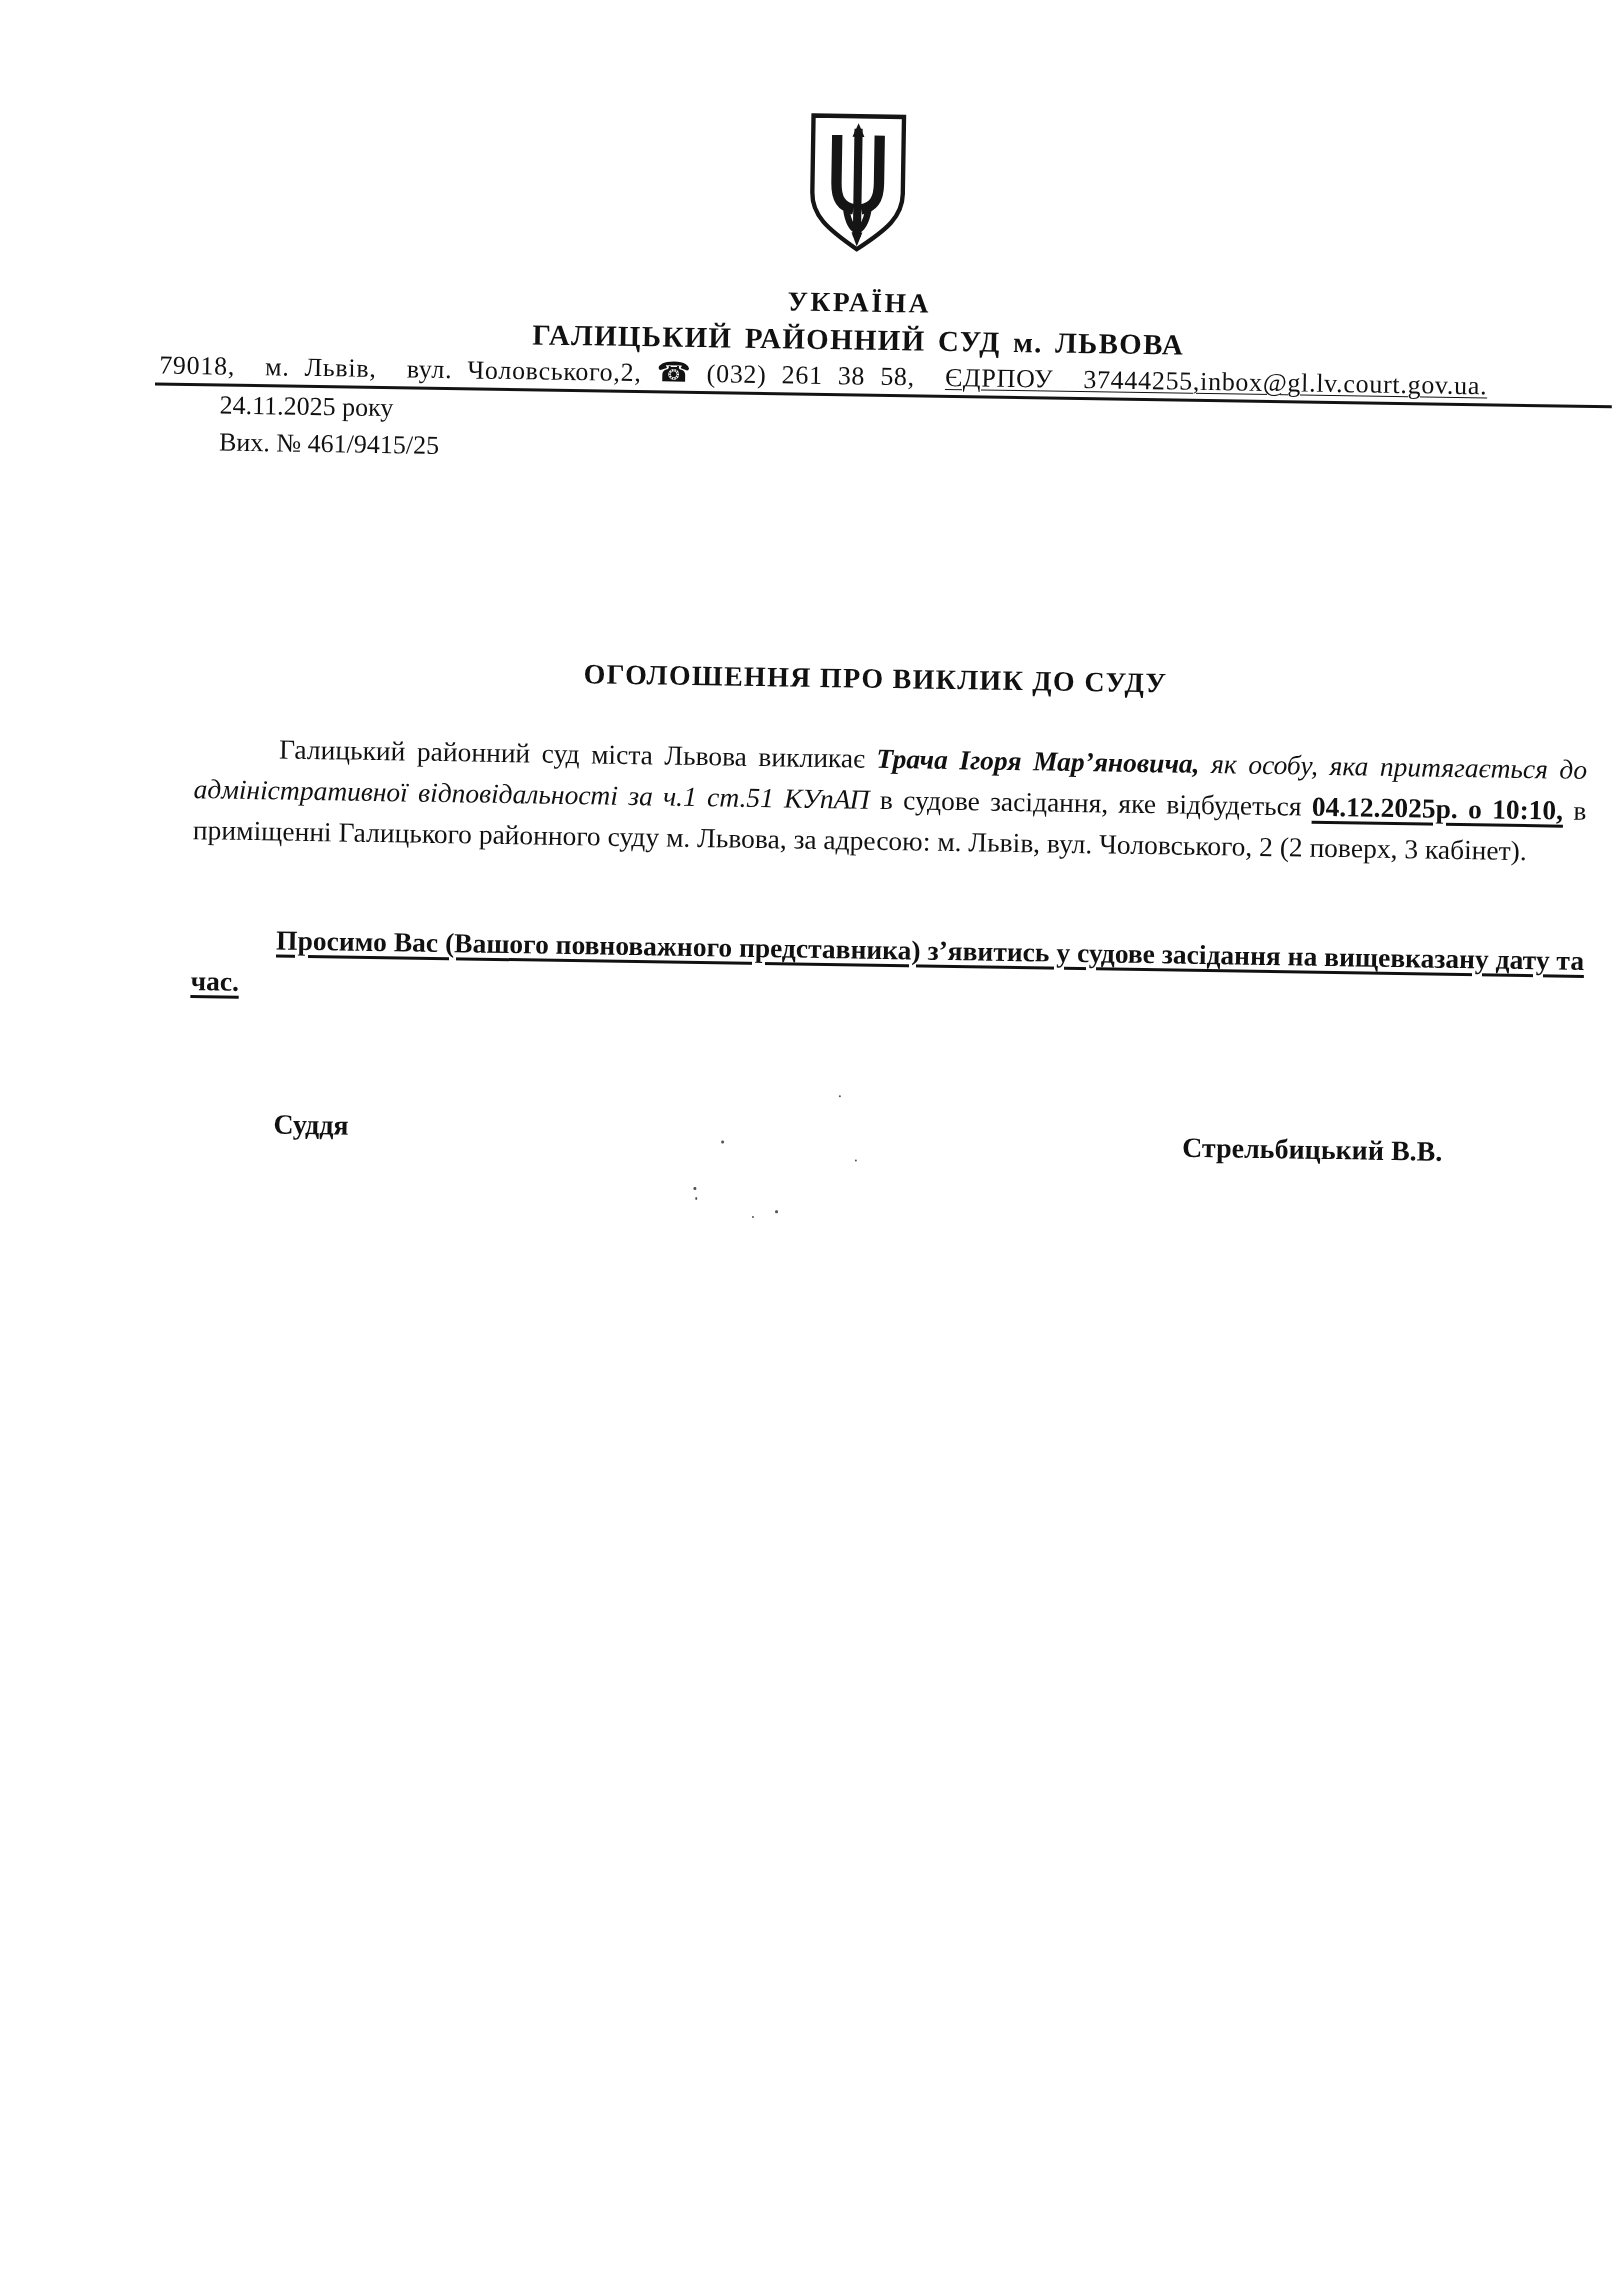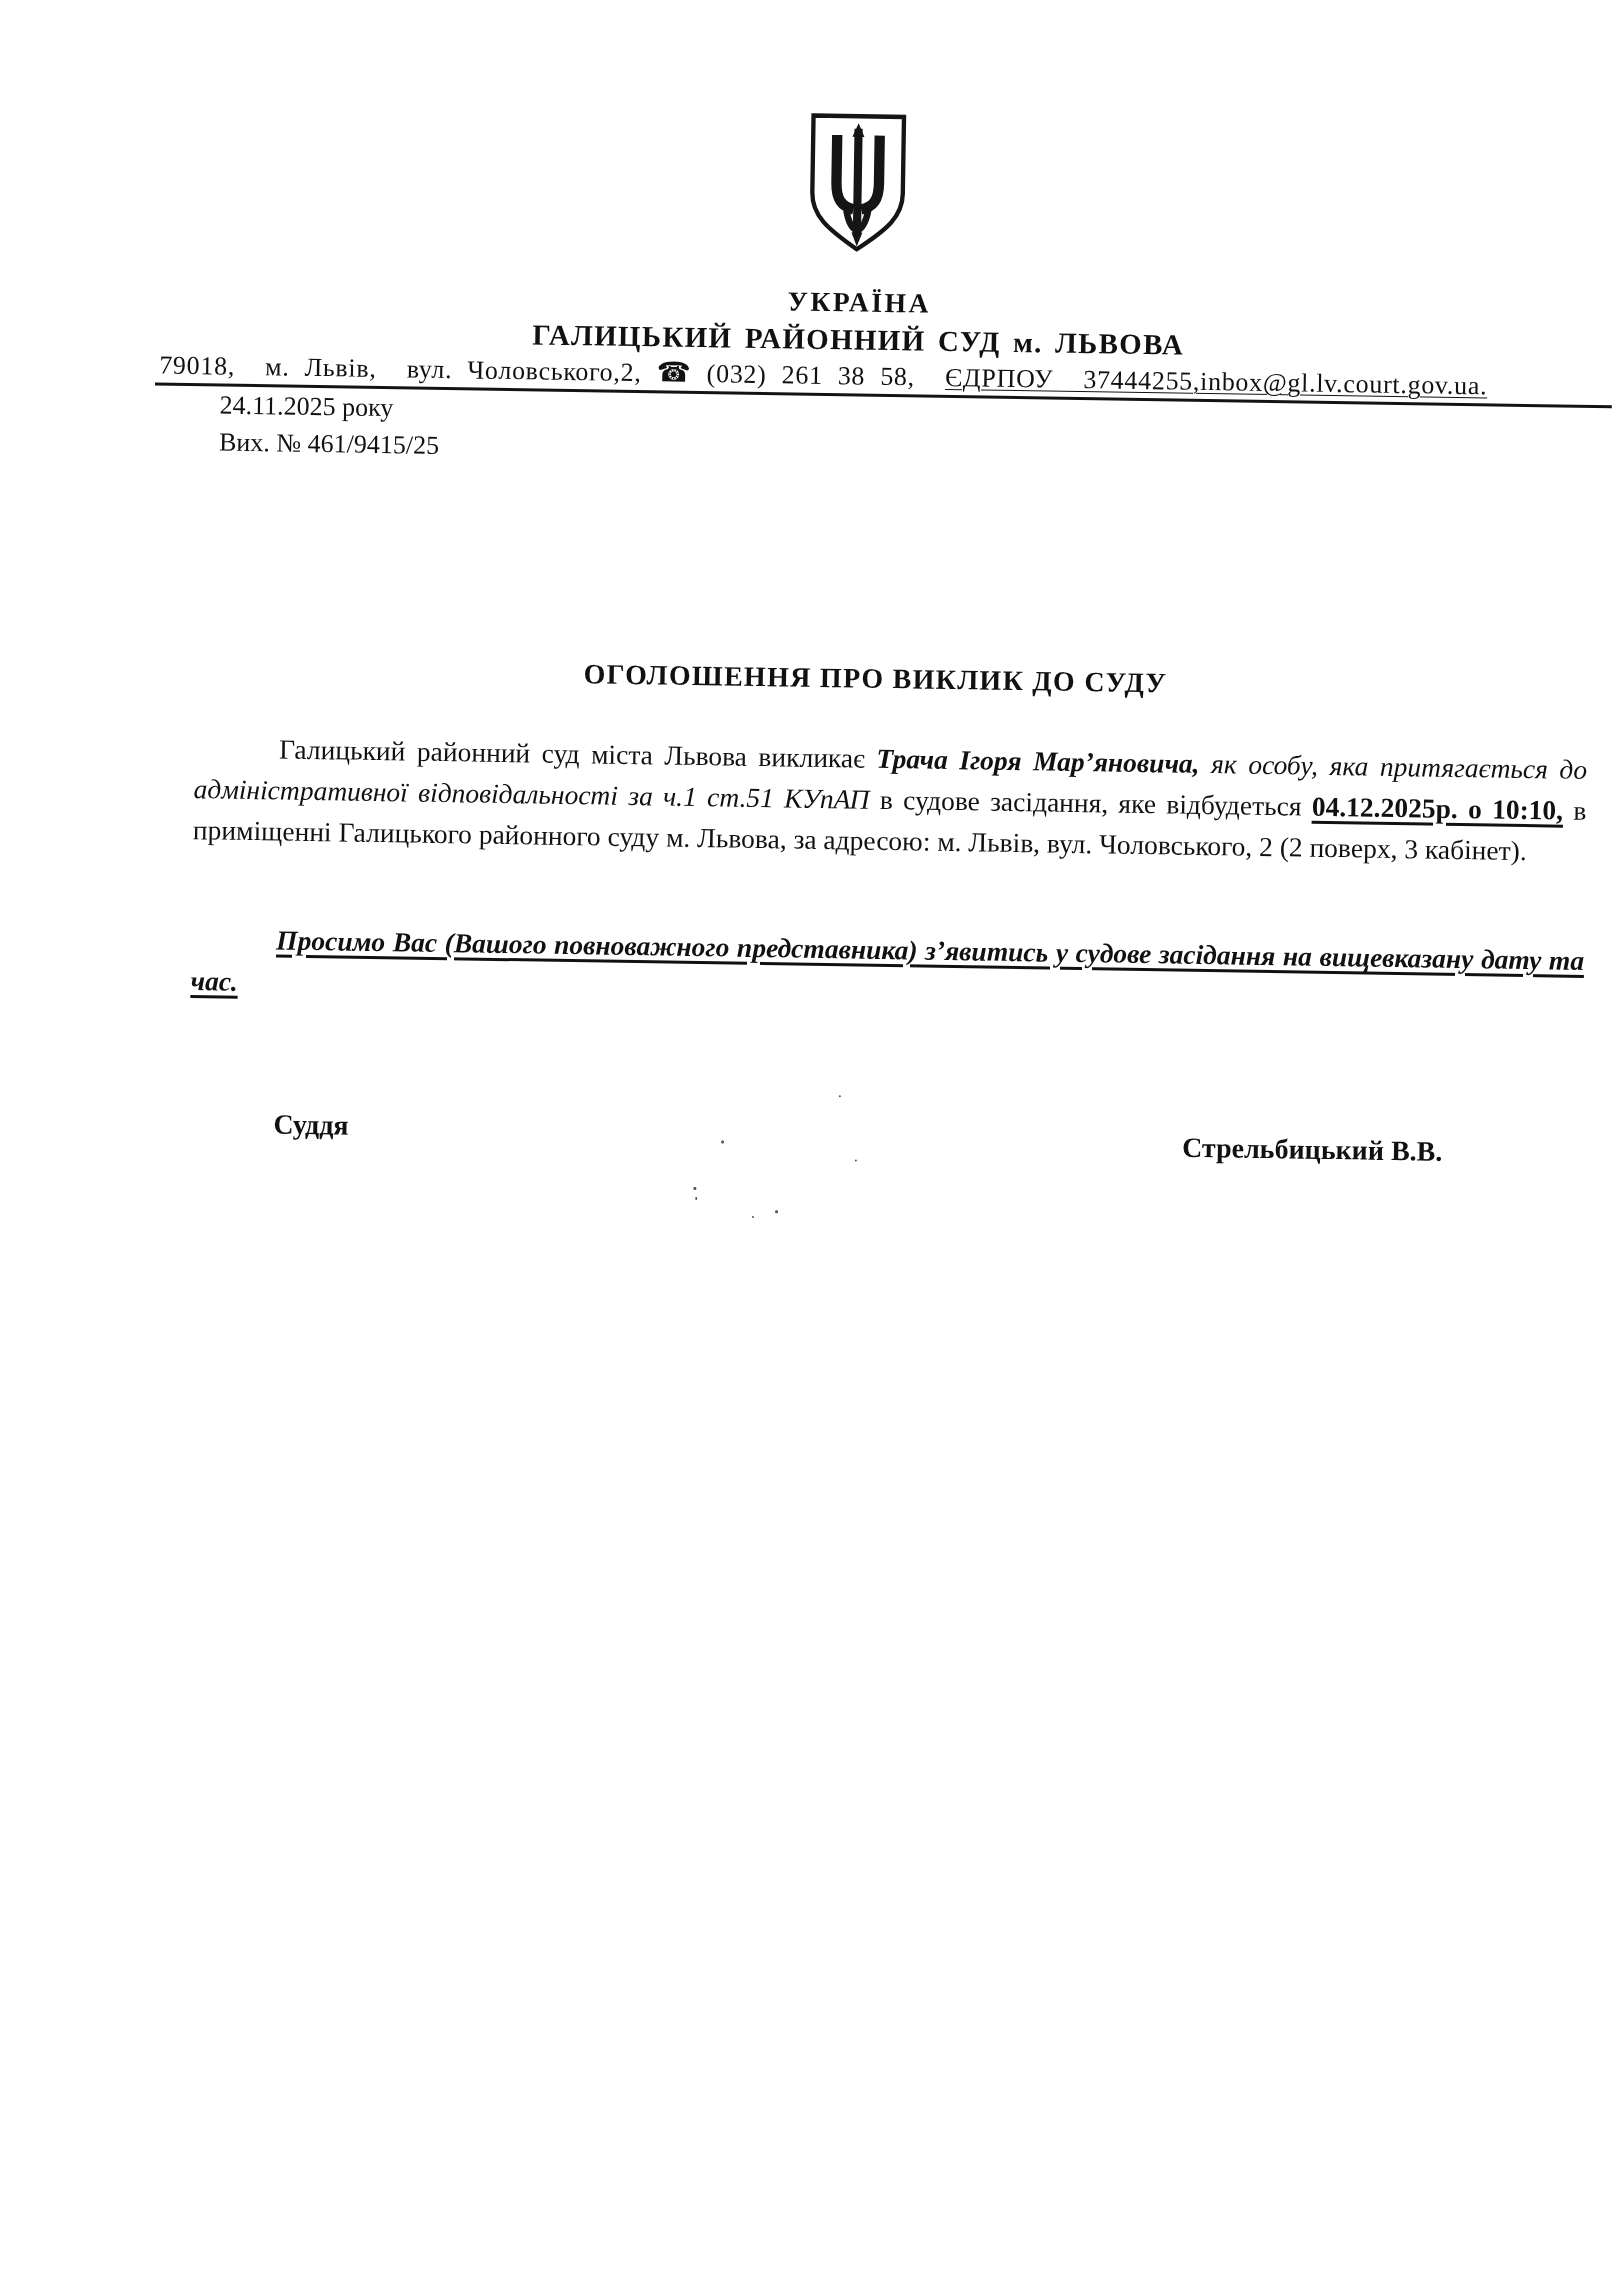--- a/index.html
+++ b/index.html
@@ -85,21 +85,20 @@
     left: 206px; top: 915px; width: 1393px;
     font-size: 27.5px; line-height: 42px;
     font-weight: bold;
     text-align: justify;
     text-indent: 85px;
   }
   .request span {
     text-decoration: underline;
     text-decoration-thickness: 2.6px;
     text-underline-offset: 5.2px;
-    font-style: italic;
   }
 
   .sign-role { left: 291px; top: 1104px; font-size: 28px; font-weight: bold; }
   .sign-name { left: 1200px; top: 1113px; font-size: 28px; font-weight: bold; }
 
   .speck {
     position: absolute;
     background: #555;
     border-radius: 50%;
   }

